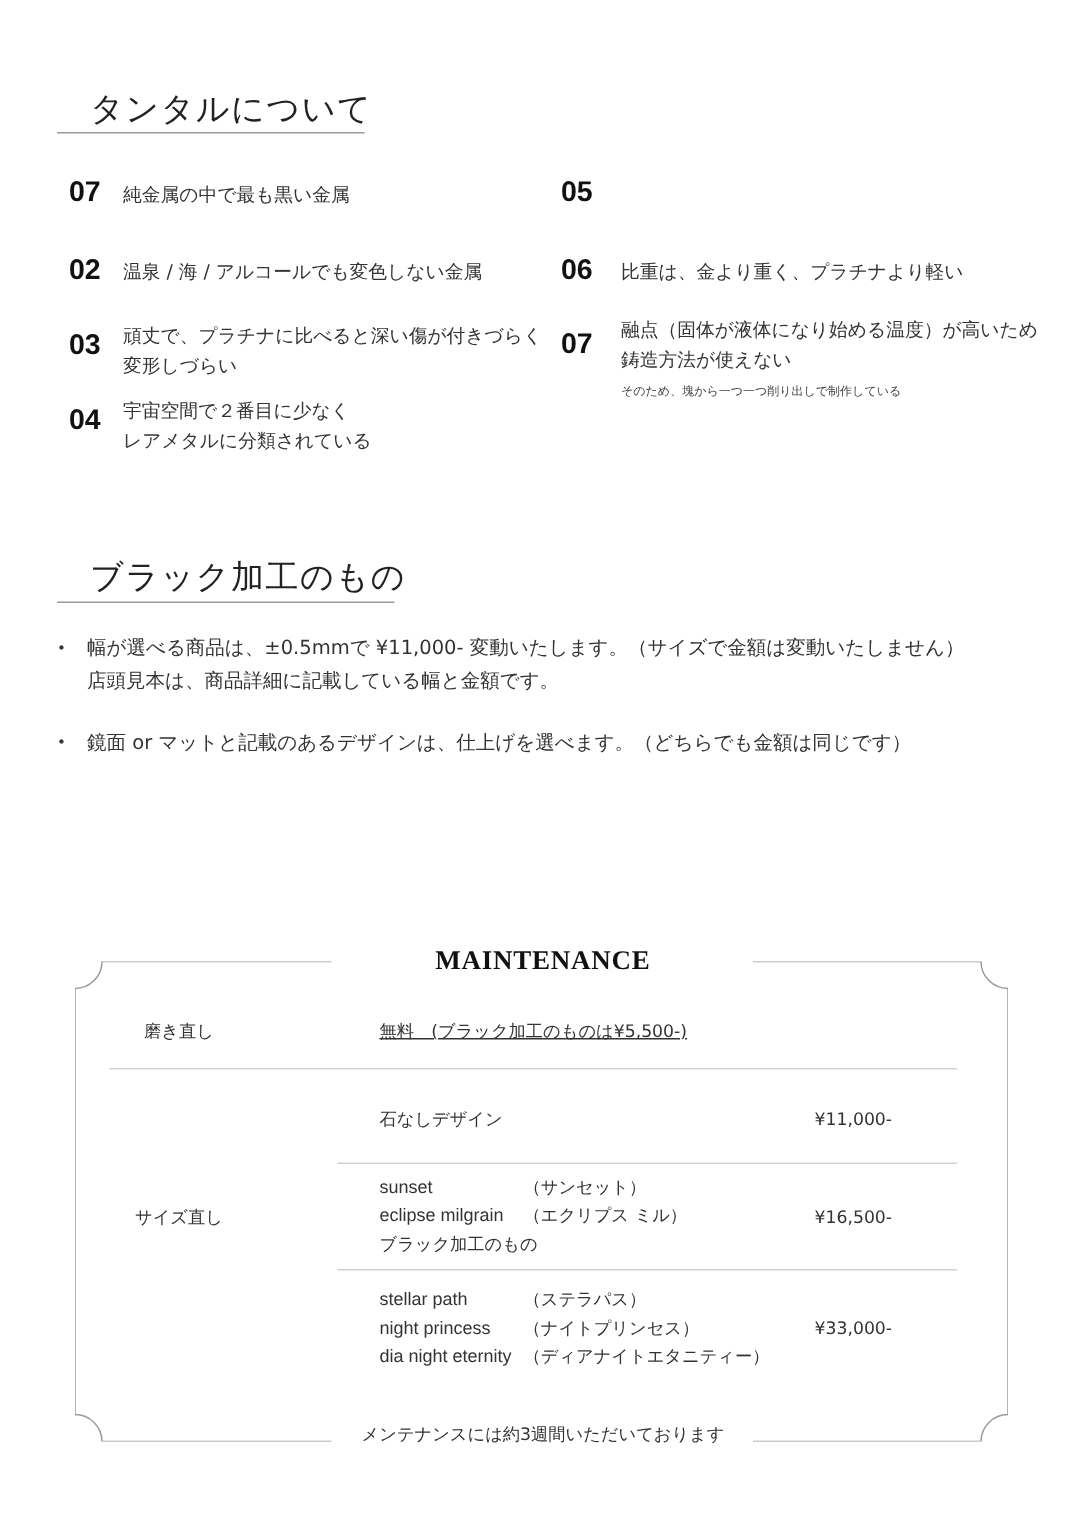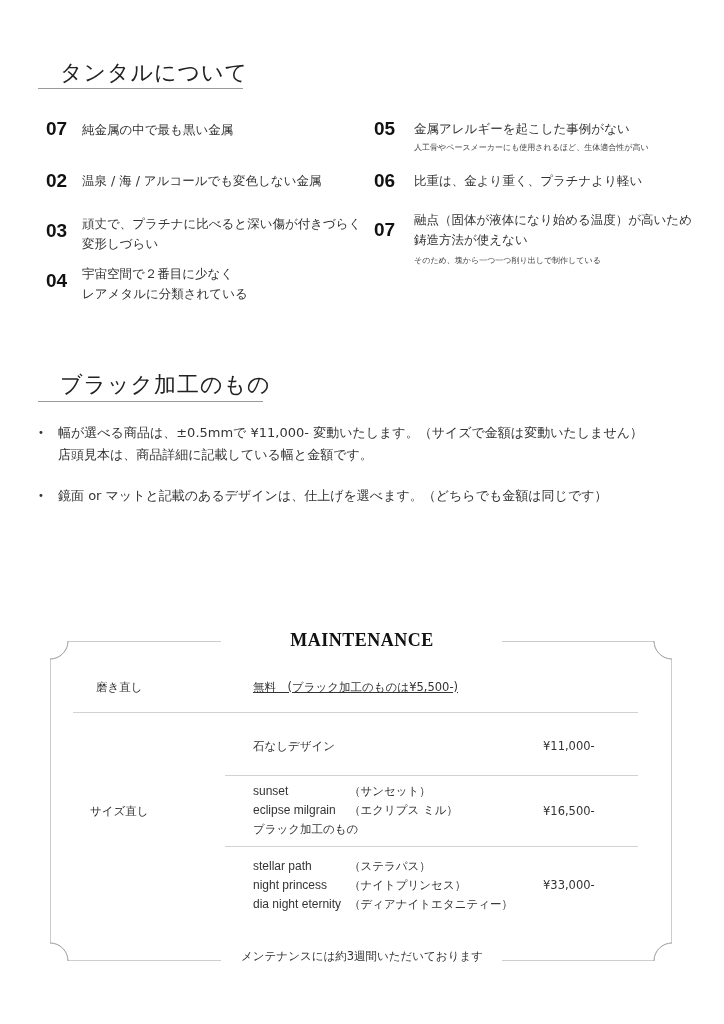--- a/index.html
+++ b/index.html
@@ -61,24 +61,20 @@
 <div class="feat" style="left:46px; top:264px;">
   <div class="num" style="margin-top:6px;">04</div>
   <div class="body">
     <div>宇宙空間で２番目に少なく</div>
     <div>レアメタルに分類されている</div>
   </div>
 </div>
 
 <div class="feat" style="left:374px; top:118px;">
   <div class="num" style="width:40px;">05</div>
-  <div class="body" style="padding-top:1px;">
-    <div>金属アレルギーを起こした事例がない</div>
-    <div class="note" style="margin-top:3px;">人工骨やペースメーカーにも使用されるほど、生体適合性が高い</div>
-  </div>
 </div>
 
 <div class="feat" style="left:374px; top:170px;">
   <div class="num" style="width:40px;">06</div>
   <div class="body" style="padding-top:1px;">
     <div>比重は、金より重く、プラチナより軽い</div>
   </div>
 </div>
 
 <div class="feat" style="left:374px; top:210px;">

